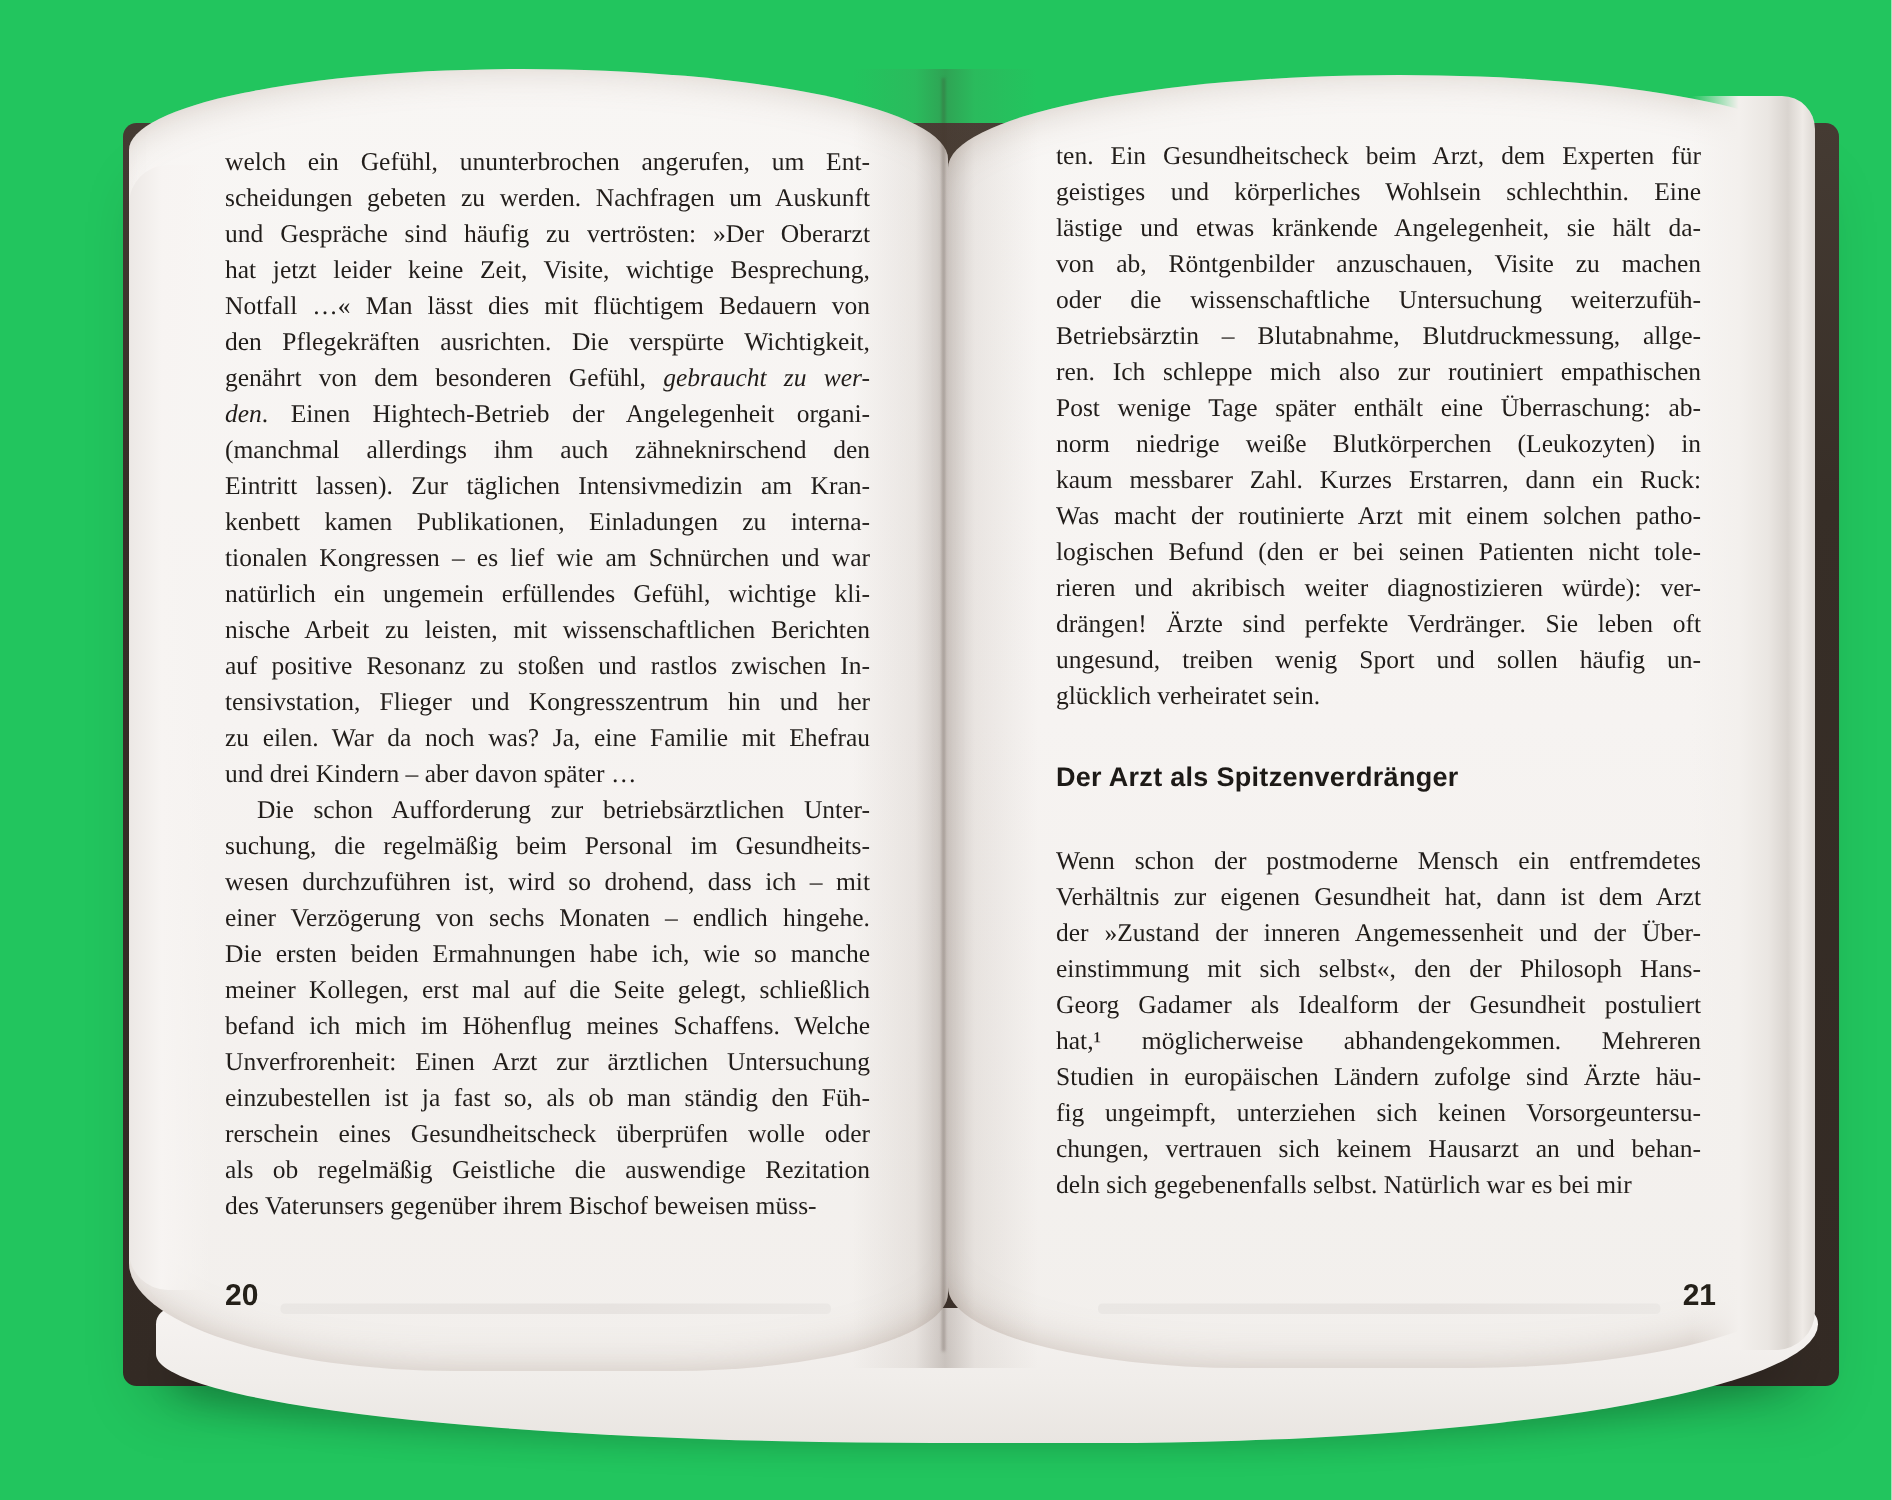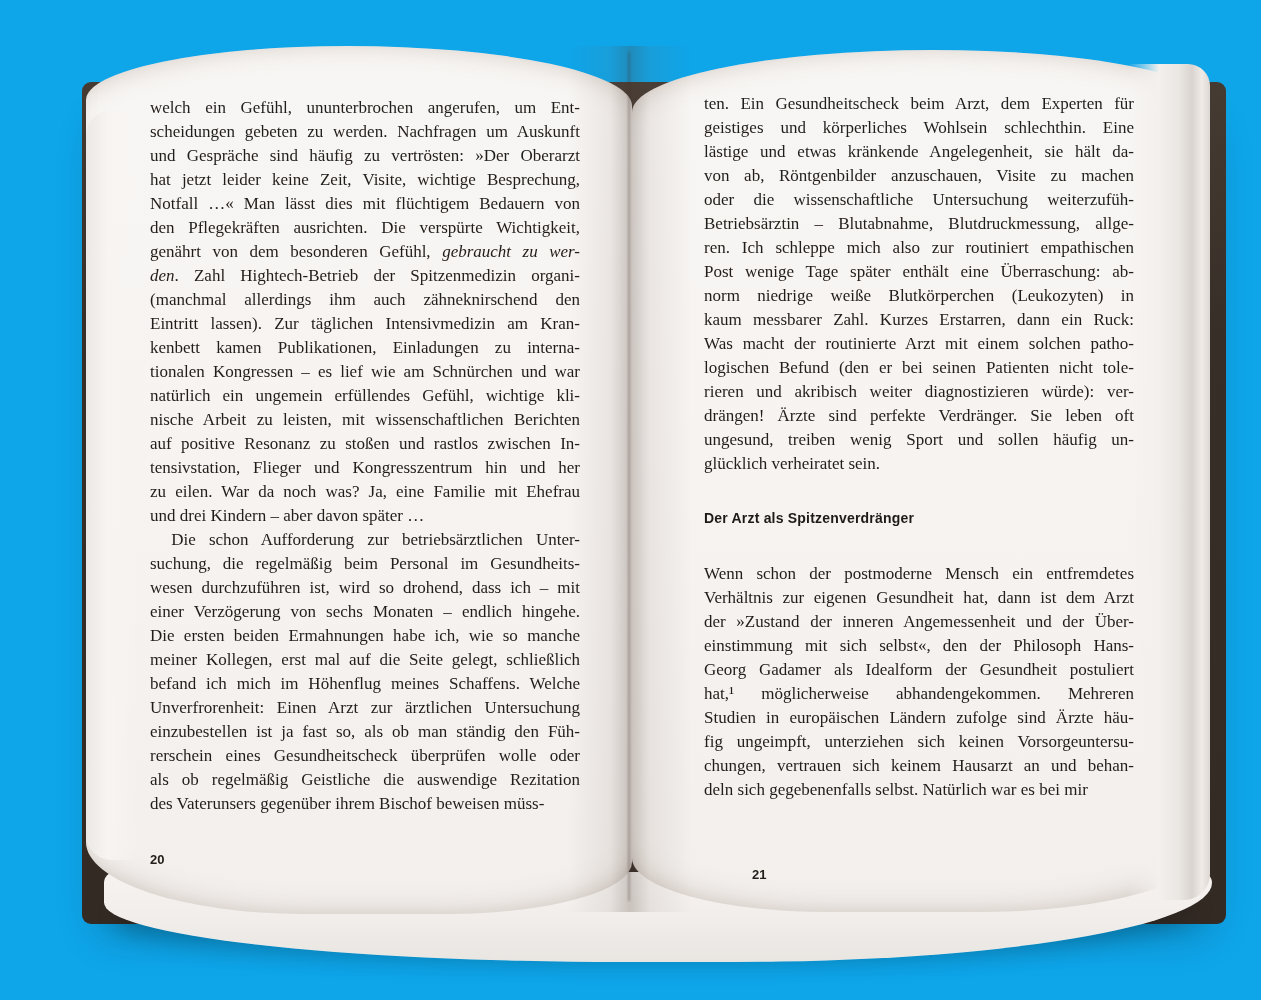--- a/index.html
+++ b/index.html
@@ -1,16 +1,16 @@
 <!DOCTYPE html>
 <html lang="de"><head>
 <meta charset="utf-8">
 <style>
   html,body{margin:0;padding:0;background:#ffffff;}
-  .photo{position:relative;width:1261px;height:1000px;background:#0ea5e9;overflow:hidden;
+  .photo{position:relative;width:1261px;height:1000px;background:#22c55e;overflow:hidden;
          font-family:"Liberation Serif", serif;}
   
   .cover{position:absolute;left:82px;top:82px;width:1144px;height:842px;
          background:linear-gradient(180deg,#453b33 0%,#372e27 30%,#332a24 100%);
          border-radius:9px;box-shadow:0 26px 40px -20px rgba(0,0,0,.28);}
   .bottom-edge{position:absolute;left:104px;top:872px;width:1108px;height:90px;
          background:linear-gradient(180deg,#f6f3f1 0%,#f0edea 55%,#e9e5e1 100%);
          border-radius:12px 12px 48% 52% / 12px 12px 88px 66px;
          box-shadow:0 16px 22px -14px rgba(0,0,0,.18);}
   .paper{position:absolute;top:46px;height:868px;
@@ -33,27 +33,27 @@
          background:rgba(70,54,45,.30);filter:blur(1px);}
   
   .text{position:absolute;width:430px;color:#211d1a;font-size:17px;line-height:24px;}
   .text-left{left:150px;top:96px;}
   .text-right{left:704px;top:92px;}
   .para{margin:0;}
   .line{text-align:justify;text-align-last:justify;white-space:nowrap;}
   .line.end{text-align-last:left;}
   .para.indent .line:first-child{text-indent:1.25em;}
   .it{font-style:italic;}
-  .heading{font-family:"Liberation Sans", sans-serif;font-weight:700;font-size:14px;
+  .heading{font-family:"Liberation Sans", sans-serif;font-weight:700;font-size:18px;
          color:#1d1a17;margin:30px 0 32px 0;letter-spacing:.2px;}
   
-  .footer{position:absolute;top:852px;height:24px;display:flex;align-items:flex-start;gap:15px;
-         font-family:"Liberation Sans", sans-serif;font-weight:700;font-size:13px;color:#242019;flex-direction:column;}
+  .footer{position:absolute;top:852px;height:24px;display:flex;align-items:flex-end;gap:15px;
+         font-family:"Liberation Sans", sans-serif;font-weight:700;font-size:20px;color:#242019;}
   .footer-left{left:150px;width:404px;}
-  .footer-right{left:752px;width:412px;}
+  .footer-right{left:732px;width:412px;}
   .rule{flex:1;height:7px;border-radius:3px;
          background:linear-gradient(90deg,#eae7e4,#e7e3e0 60%,#ebe8e5);}
   .pagenum{flex:0 0 auto;}
 </style>
 </head>
 <body>
 
 <div class="photo">
   <div class="cover"></div>
   <div class="bottom-edge"></div>
@@ -65,21 +65,21 @@
 
   <div class="text text-left">
       <div class="para">
         <div class="line">welch ein Gefühl, ununterbrochen angerufen, um Ent-</div>
         <div class="line">scheidungen gebeten zu werden. Nachfragen um Auskunft</div>
         <div class="line">und Gespräche sind häufig zu vertrösten: »Der Oberarzt</div>
         <div class="line">hat jetzt leider keine Zeit, Visite, wichtige Besprechung,</div>
         <div class="line">Notfall …« Man lässt dies mit flüchtigem Bedauern von</div>
         <div class="line">den Pflegekräften ausrichten. Die verspürte Wichtigkeit,</div>
         <div class="line"><span>genährt von dem besonderen Gefühl, </span><span class="it">gebraucht zu wer-</span></div>
-        <div class="line"><span class="it">den</span><span>. Zahl Hightech-Betrieb der Spitzenmedizin organi-</span></div>
+        <div class="line"><span class="it">den</span><span>. Einen Hightech-Betrieb der Angelegenheit organi-</span></div>
         <div class="line">(manchmal allerdings ihm auch zähneknirschend den</div>
         <div class="line">Eintritt lassen). Zur täglichen Intensivmedizin am Kran-</div>
         <div class="line">kenbett kamen Publikationen, Einladungen zu interna-</div>
         <div class="line">tionalen Kongressen – es lief wie am Schnürchen und war</div>
         <div class="line">natürlich ein ungemein erfüllendes Gefühl, wichtige kli-</div>
         <div class="line">nische Arbeit zu leisten, mit wissenschaftlichen Berichten</div>
         <div class="line">auf positive Resonanz zu stoßen und rastlos zwischen In-</div>
         <div class="line">tensivstation, Flieger und Kongresszentrum hin und her</div>
         <div class="line">zu eilen. War da noch was? Ja, eine Familie mit Ehefrau</div>
         <div class="line end">und drei Kindern – aber davon später …</div>

